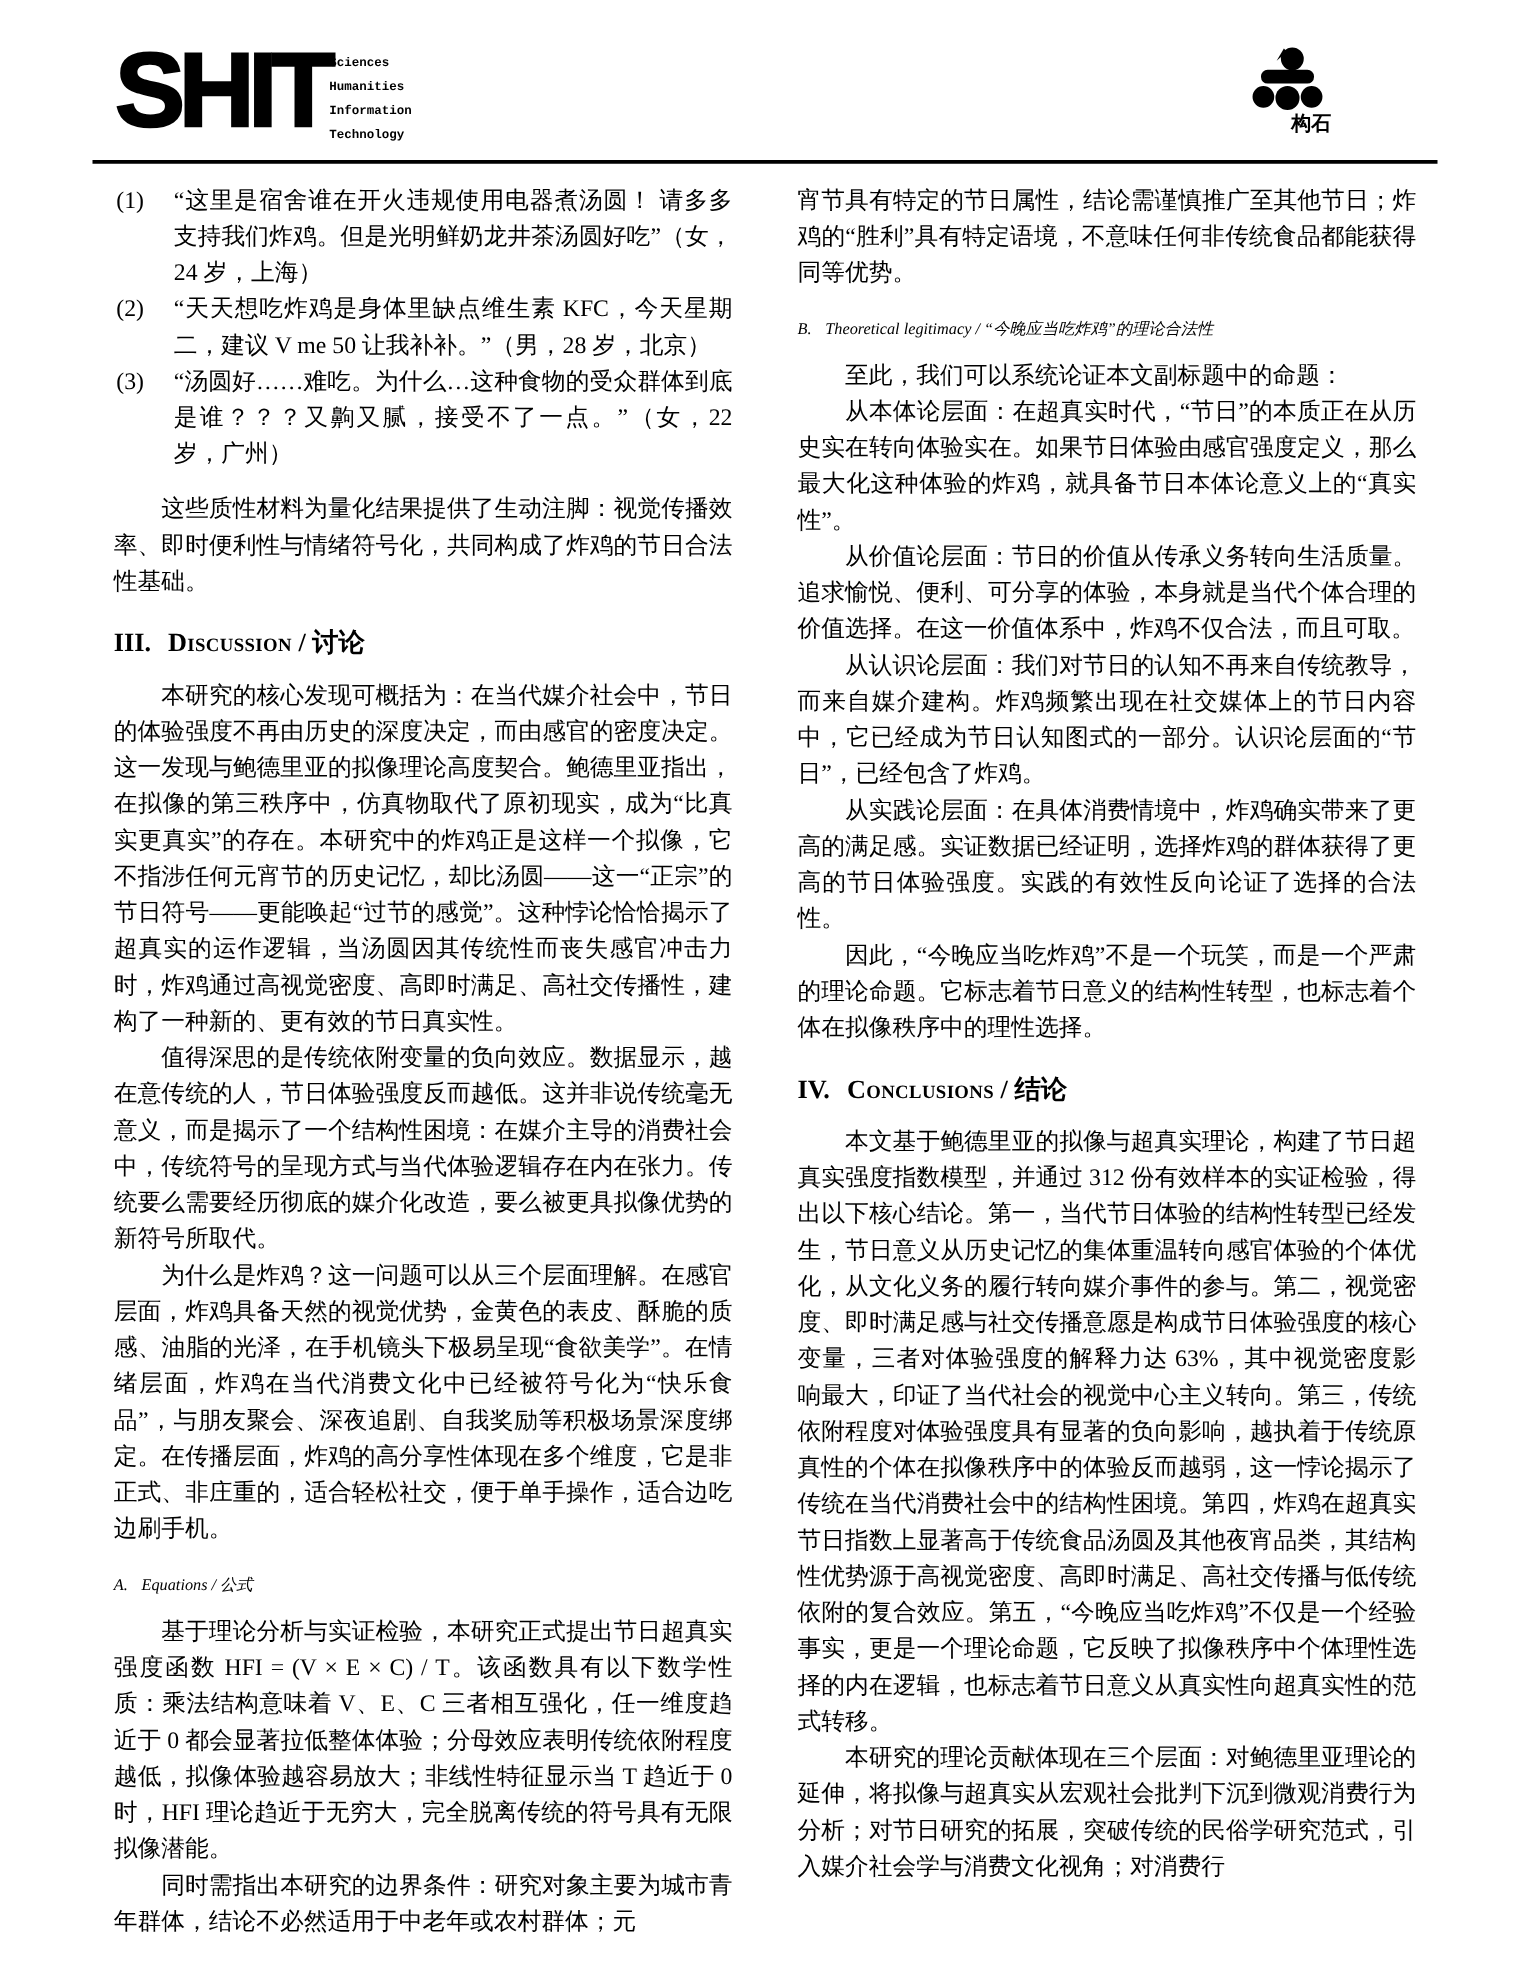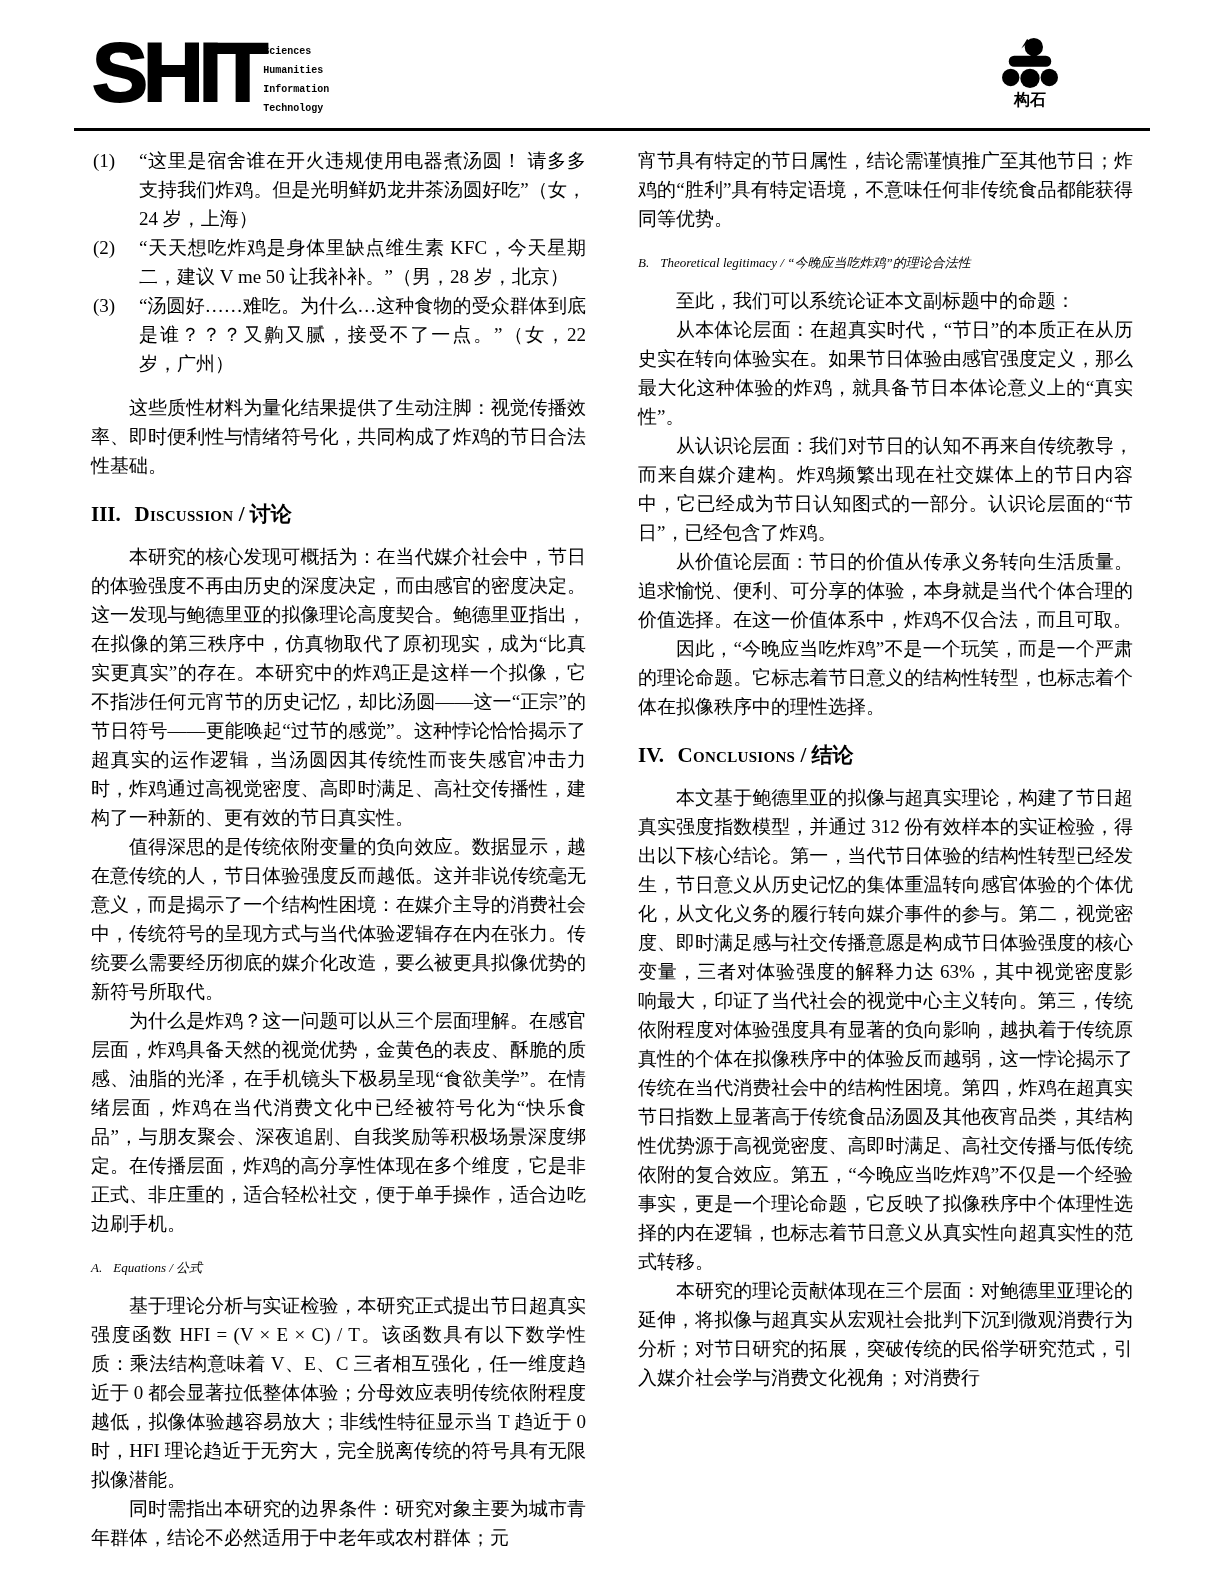--- a/index.html
+++ b/index.html
@@ -9,21 +9,21 @@
 
   
   .header{display:flex;justify-content:space-between;align-items:flex-start;
           margin:34px 74px 0;padding:0 18px;}
   .brand{display:flex;gap:0;align-items:flex-start;}
   .brand-acronym{font-family:"Liberation Sans",sans-serif;font-weight:bold;
                  font-size:84px;line-height:0.92;letter-spacing:-5px;
                  -webkit-text-stroke:2px #000;}
   .brand-words{margin-top:8px;font-family:Liberation Mono, monospace;
                font-weight:bold;font-size:10px;line-height:19px;}
-  .pub-logo{margin-right:67px;margin-top:2px;text-align:center;width:70px;}
+  .pub-logo{margin-right:67px;margin-top:2px;text-align:right;width:70px;}
   .pub-logo svg{display:block;margin:0 auto;}
   .pub-caption{font-family:"Liberation Sans",sans-serif;font-weight:bold;
                font-size:16px;line-height:18px;margin-top:1px;}
   .rule{border:none;border-top:3px solid #000;margin:10px 74px 0;}
 
   
   .columns{display:flex;gap:52px;margin:15px 91px 0;}
   .col{flex:1;font-size:19px;line-height:29px;text-align:justify;}
   p{margin:0;}
   .indent{text-indent:2em;}
@@ -113,22 +113,23 @@
     <div class="col">
 
       <p>宵节具有特定的节日属性，结论需谨慎推广至其他节日；炸鸡的“胜利”具有特定语境，不意味任何非传统食品都能获得同等优势。</p>
 
       <h3 class="subsection">
         <span class="subletter">B.</span><span>Theoretical legitimacy / “今晚应当吃炸鸡”的理论合法性</span>
       </h3>
 
       <p class="indent">至此，我们可以系统论证本文副标题中的命题：</p>
       <p class="indent">从本体论层面：在超真实时代，“节日”的本质正在从历史实在转向体验实在。如果节日体验由感官强度定义，那么最大化这种体验的炸鸡，就具备节日本体论意义上的“真实性”。</p>
+      <p class="indent">从价值论层面：节日的价值从传承义务转向生活质量。追求愉悦、便利、可分享的体验，本身就是当代个体合理的价值选择。在这一价值体系中，炸鸡不仅合法，而且可取。</p>
       <p class="indent">从认识论层面：我们对节日的认知不再来自传统教导，而来自媒介建构。炸鸡频繁出现在社交媒体上的节日内容中，它已经成为节日认知图式的一部分。认识论层面的“节日”，已经包含了炸鸡。</p>
-      <p class="indent">从价值论层面：节日的价值从传承义务转向生活质量。追求愉悦、便利、可分享的体验，本身就是当代个体合理的价值选择。在这一价值体系中，炸鸡不仅合法，而且可取。</p>
+      <p class="indent">从实践论层面：在具体消费情境中，炸鸡确实带来了更高的满足感。实证数据已经证明，选择炸鸡的群体获得了更高的节日体验强度。实践的有效性反向论证了选择的合法性。</p>
       <p class="indent">因此，“今晚应当吃炸鸡”不是一个玩笑，而是一个严肃的理论命题。它标志着节日意义的结构性转型，也标志着个体在拟像秩序中的理性选择。</p>
 
       <h2 class="section">
         <span class="secnum">IV.</span><span class="sc">Conclusions</span><span> / 结论</span>
       </h2>
 
       <p class="indent">本文基于鲍德里亚的拟像与超真实理论，构建了节日超真实强度指数模型，并通过 312 份有效样本的实证检验，得出以下核心结论。第一，当代节日体验的结构性转型已经发生，节日意义从历史记忆的集体重温转向感官体验的个体优化，从文化义务的履行转向媒介事件的参与。第二，视觉密度、即时满足感与社交传播意愿是构成节日体验强度的核心变量，三者对体验强度的解释力达 63%，其中视觉密度影响最大，印证了当代社会的视觉中心主义转向。第三，传统依附程度对体验强度具有显著的负向影响，越执着于传统原真性的个体在拟像秩序中的体验反而越弱，这一悖论揭示了传统在当代消费社会中的结构性困境。第四，炸鸡在超真实节日指数上显著高于传统食品汤圆及其他夜宵品类，其结构性优势源于高视觉密度、高即时满足、高社交传播与低传统依附的复合效应。第五，“今晚应当吃炸鸡”不仅是一个经验事实，更是一个理论命题，它反映了拟像秩序中个体理性选择的内在逻辑，也标志着节日意义从真实性向超真实性的范式转移。</p>
       <p class="indent">本研究的理论贡献体现在三个层面：对鲍德里亚理论的延伸，将拟像与超真实从宏观社会批判下沉到微观消费行为分析；对节日研究的拓展，突破传统的民俗学研究范式，引入媒介社会学与消费文化视角；对消费行</p>
     </div>
 

